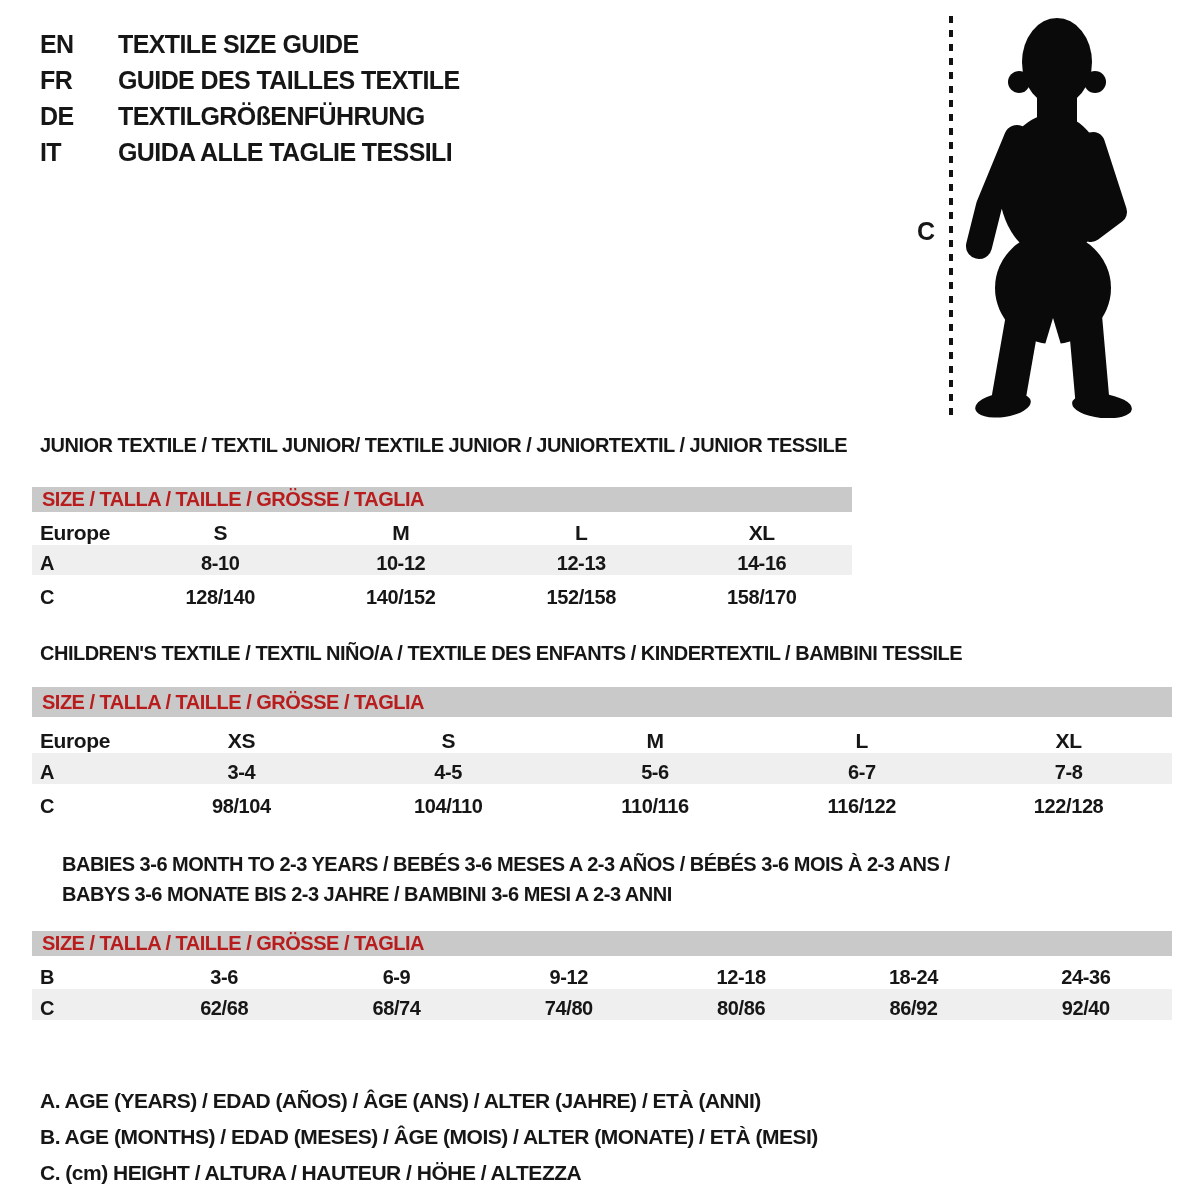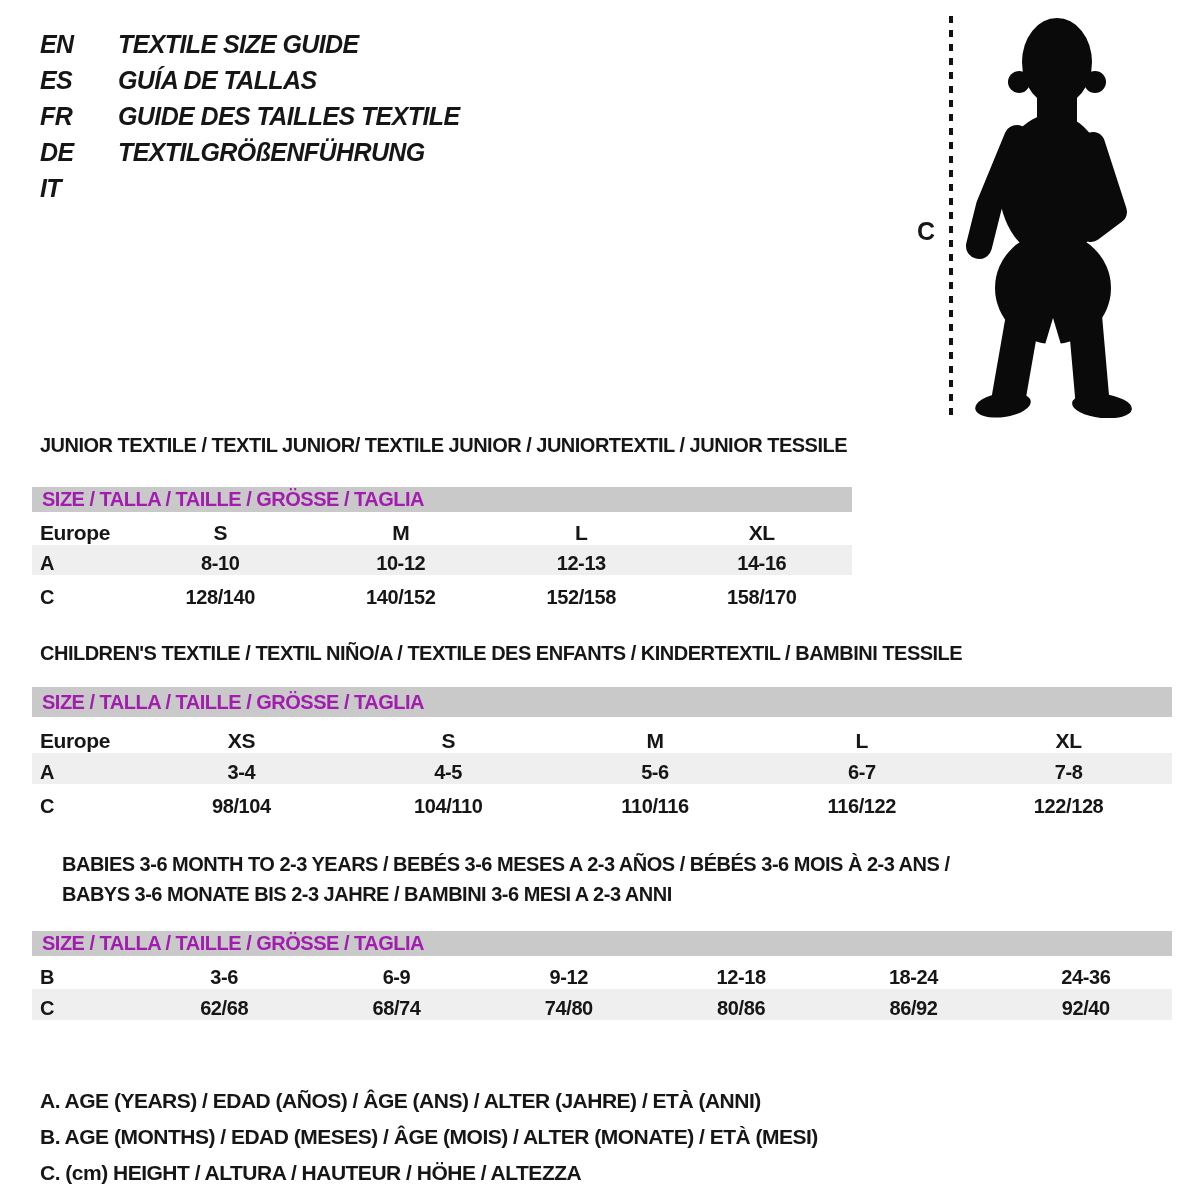--- a/index.html
+++ b/index.html
@@ -3,21 +3,21 @@
 <meta charset="utf-8">
 <style>
   html,body{margin:0;padding:0;}
   body{
     width:1200px;height:1200px;background:#ffffff;position:relative;
     font-family:"Liberation Sans",sans-serif;font-weight:700;color:#161616;
   }
   .page{position:absolute;inset:0;background:#fff;overflow:hidden;}
 
   
-  .langs{position:absolute;left:40px;top:26px;font-style:italic;}
+  .langs{position:absolute;left:40px;top:26px;}
   .lang-row{display:flex;align-items:center;height:36px;font-size:25px;letter-spacing:-0.6px;white-space:nowrap;}
   .lang-code{width:78px;}
 
   
   .figure-area{position:absolute;left:905px;top:14px;width:240px;height:406px;}
   .c-label{position:absolute;left:12px;top:203px;font-size:25px;}
   .dash-svg{position:absolute;left:41px;top:2px;}
   .baby-svg{position:absolute;left:60px;top:2px;}
 
   
@@ -25,21 +25,21 @@
   .h1{top:434px;}
   .h2{top:642px;text-align:right;}
   .h3{top:849px;line-height:30px;margin-left:22px;}
 
   
   .table{position:absolute;left:32px;}
   .t1{top:487px;width:820px;}
   .t2{top:687px;width:1140px;}
   .t3{top:931px;width:1140px;}
   .size-bar{background:#c9c9c9;display:flex;align-items:center;padding-left:10px;
-            font-size:20px;letter-spacing:-0.5px;color:#a21caf;box-sizing:border-box;}
+            font-size:20px;letter-spacing:-0.5px;color:#b91c1c;box-sizing:border-box;}
   .t1 .size-bar{height:25px;}
   .t2 .size-bar{height:30px;}
   .t3 .size-bar{height:25px;}
   .trow{display:flex;align-items:flex-end;font-size:20px;letter-spacing:-0.4px;}
   .lbl{padding-left:8px;box-sizing:border-box;}
   .t1 .lbl{width:98px;}
   .t2 .lbl,.t3 .lbl{width:106px;}
   .cell{flex:1;text-align:center;}
   .t1 .r-head{height:33px;font-size:21px;}
   .t1 .r-a{height:30px;background:#efefef;}
@@ -57,33 +57,30 @@
 <body>
 
 <div class="page">
 
   <div class="langs">
     <div class="lang-row">
       <span class="lang-code">EN</span>
       <span class="lang-title">TEXTILE SIZE GUIDE</span>
     </div>
     <div class="lang-row">
-      <span class="lang-code">ES</span>
-      <span class="lang-title">GUÍA DE TALLAS</span>
-    </div>
-    <div class="lang-row">
       <span class="lang-code">FR</span>
       <span class="lang-title">GUIDE DES TAILLES TEXTILE</span>
     </div>
     <div class="lang-row">
       <span class="lang-code">DE</span>
       <span class="lang-title">TEXTILGRÖßENFÜHRUNG</span>
     </div>
     <div class="lang-row">
       <span class="lang-code">IT</span>
+      <span class="lang-title">GUIDA ALLE TAGLIE TESSILI</span>
     </div>
   </div>
 
   <div class="figure-area">
     <div class="c-label">C</div>
     <svg class="dash-svg" width="10" height="400" viewBox="0 0 10 400">
       <line x1="5" y1="0" x2="5" y2="400" stroke="#111111" stroke-width="4" stroke-dasharray="7 7"></line>
     </svg>
     <svg class="baby-svg" width="172" height="402" viewBox="0 0 172 402">
       <g fill="#0a0a0a" stroke="none">

